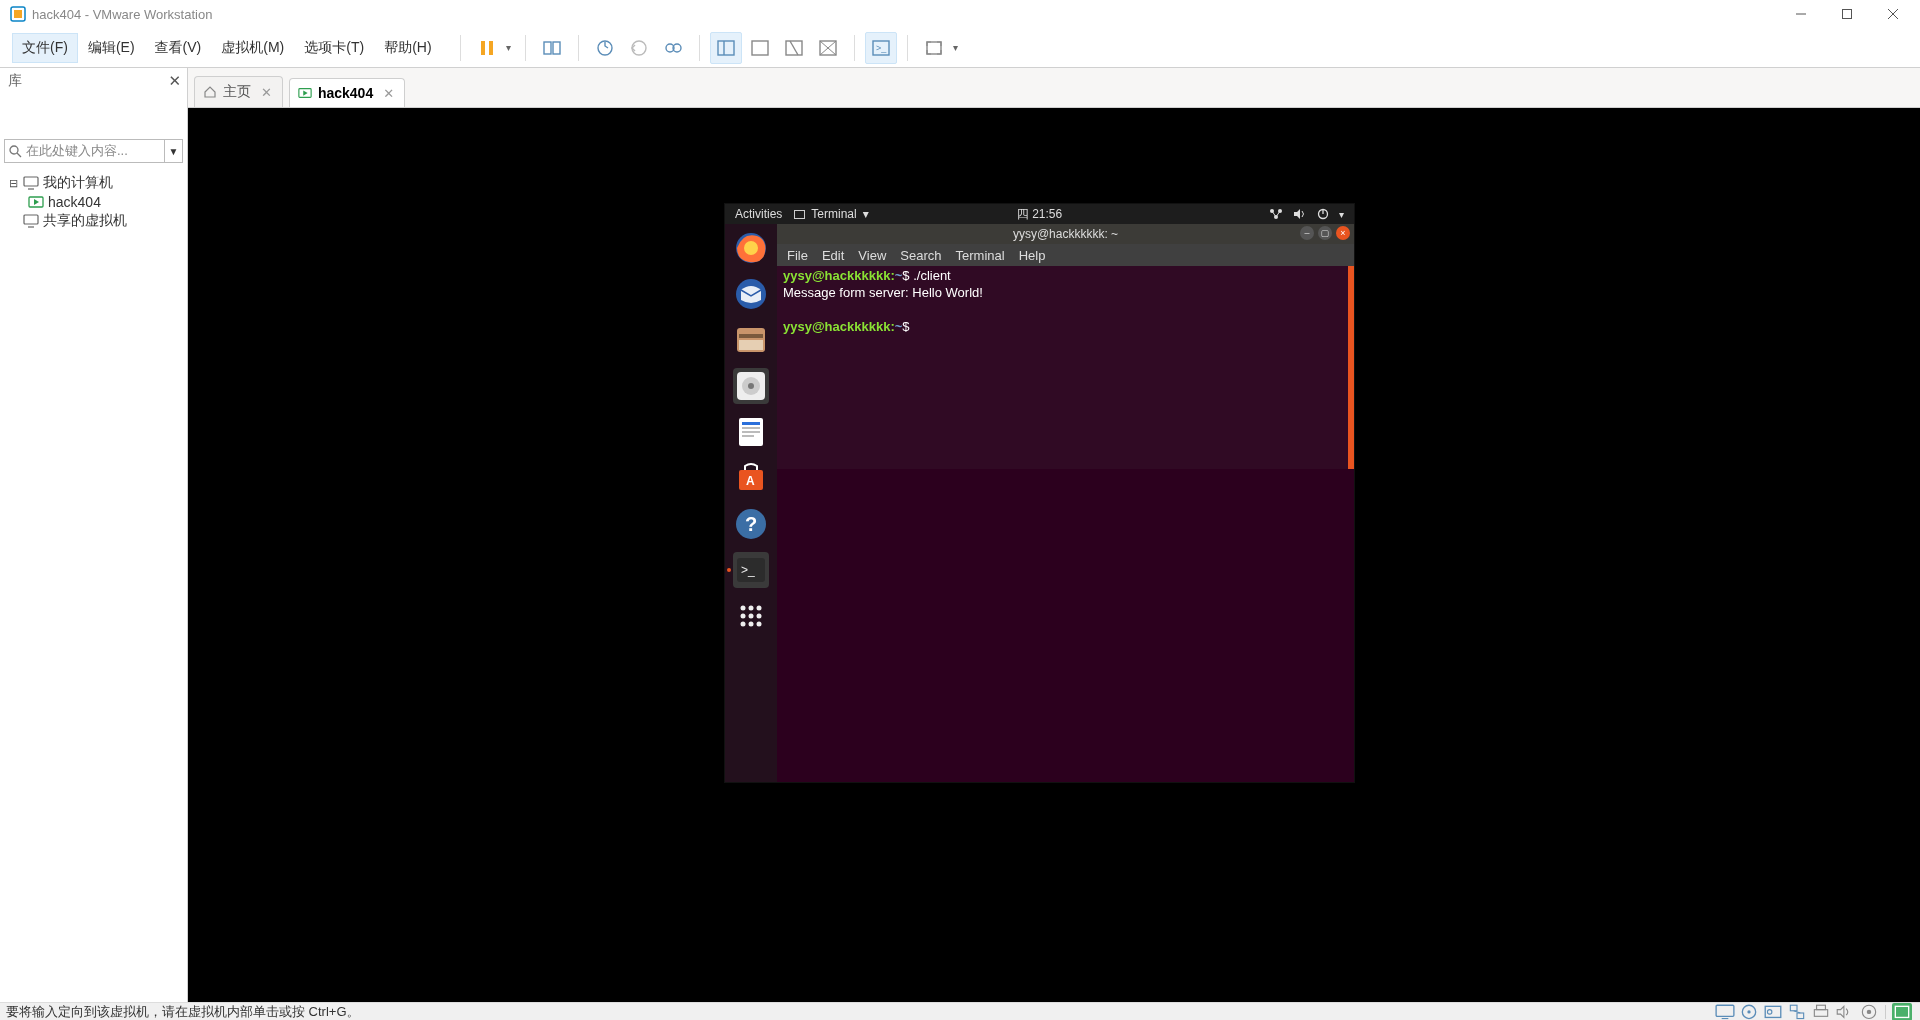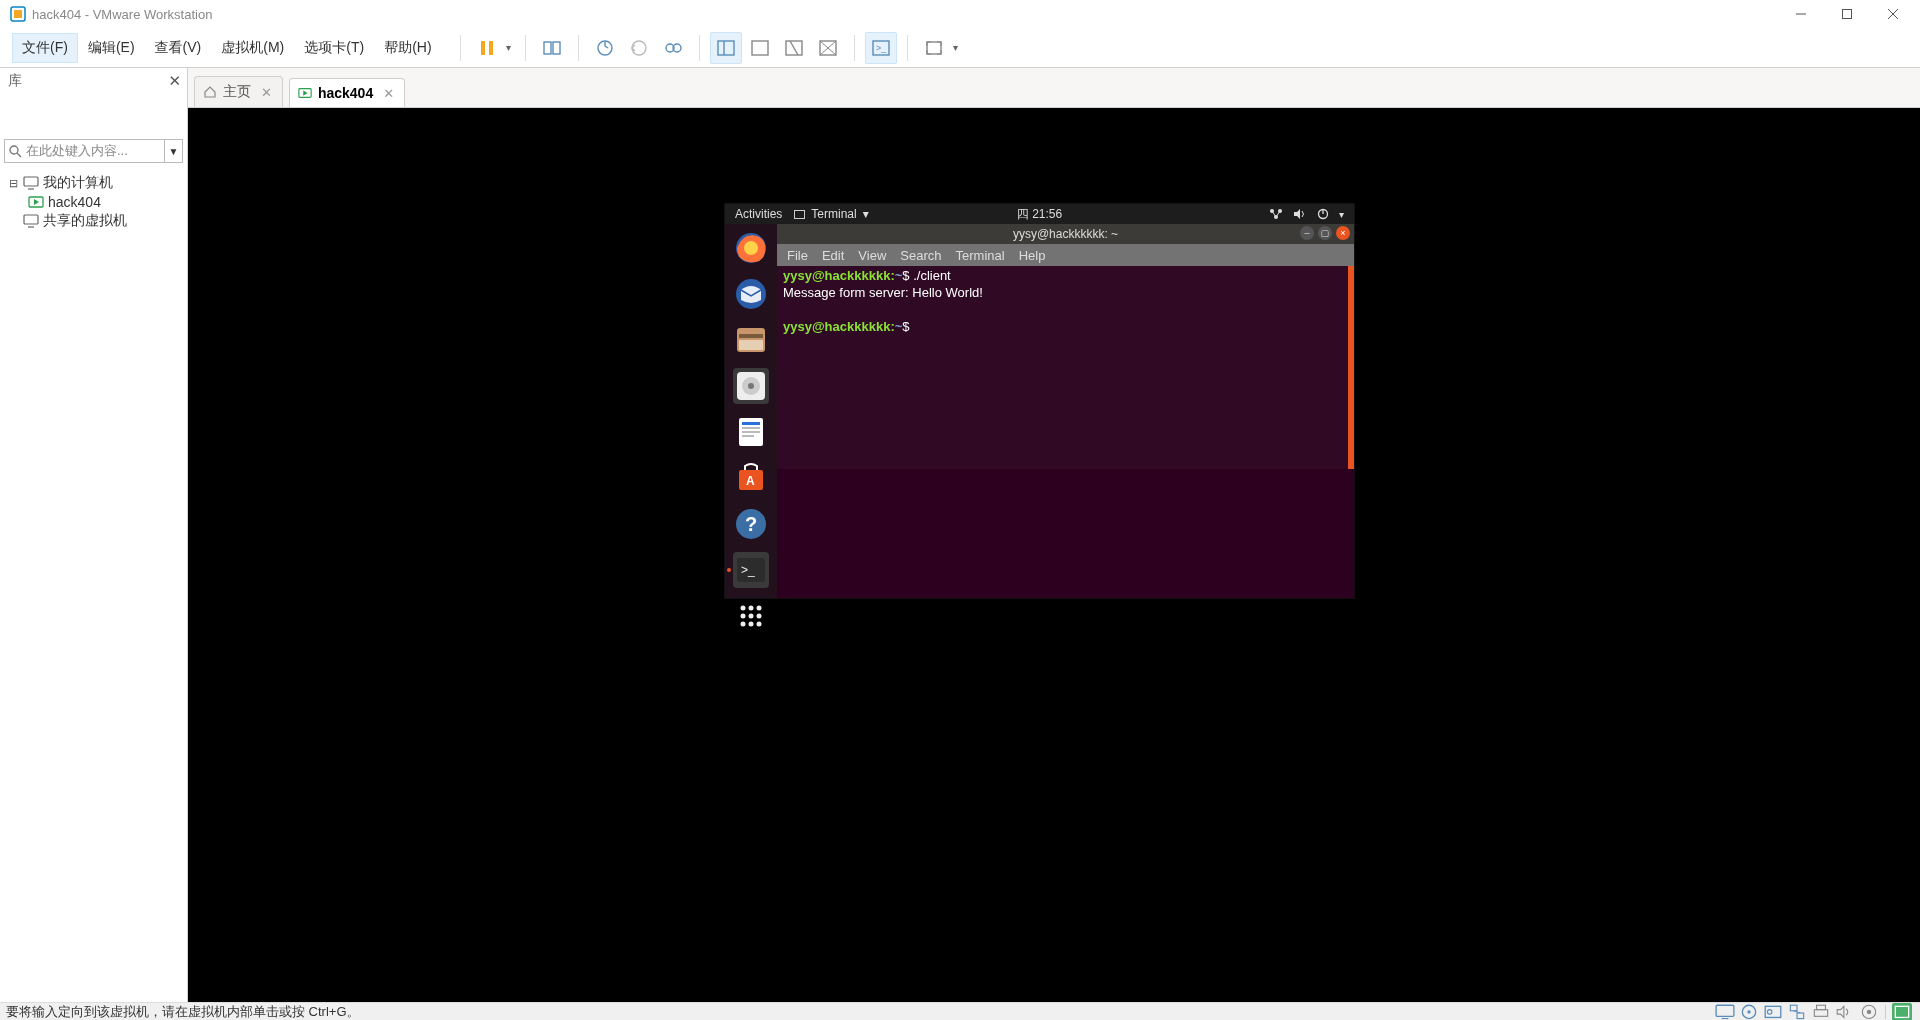--- a/index.html
+++ b/index.html
@@ -45,39 +45,39 @@
 
 
 .content { flex: 1; display: flex; flex-direction: column; background: #f7f6f5; }
 .tabs-row { height: 40px; display: flex; align-items: flex-end; padding: 6px 6px 0 6px; gap: 6px; background:#f7f6f5; border-bottom:1px solid #d0d0d0;}
 .tab { display:flex; align-items:center; gap:6px; padding:6px 10px 6px 8px; border:1px solid #cfcfcf; border-bottom:none; background:#f3f2f1; border-radius:4px 4px 0 0; font-size:14px; color:#555;}
 .tab.active { background:#fff; color:#000;}
 .tab .tx { color:#999; font-size:13px; margin-left:4px;}
 .vm-view { flex:1; background:#000; position:relative; }
 
 
-.guest { position:absolute; left:537px; top:96px; width:629px; height:394px; background:#2c001e; font-family: Ubuntu, "Segoe UI", sans-serif; box-shadow: 0 0 0 1px #111;}
+.guest { position:absolute; left:537px; top:96px; width:629px; height:578px; background:#2c001e; font-family: Ubuntu, "Segoe UI", sans-serif; box-shadow: 0 0 0 1px #111;}
 .gnome-top { height:20px; background:#1d1d1d; color:#ddd; display:flex; align-items:center; font-size:12px; padding:0 10px; gap:12px;}
 .gnome-top .mid { position:absolute; left:50%; transform:translateX(-50%); display:flex; align-items:center; gap:4px;}
 .gnome-top .right { margin-left:auto; display:flex; align-items:center; gap:10px;}
 .gnome-top .tlabel { display:flex; align-items:center; gap:6px;}
 .gnome-top .tlabel .box{ width:11px;height:9px;border:1px solid #ccc;}
 
 .dock { position:absolute; left:0; top:20px; bottom:0; width:52px; background: rgba(30,30,30,0.55); display:flex; flex-direction:column; align-items:center; padding-top:6px; gap:10px;}
 .dock-ic { width:36px; height:36px; border-radius:4px; display:flex; align-items:center; justify-content:center; position:relative;}
 .dock-ic.running::before{content:"";position:absolute;left:-6px;top:50%;width:4px;height:4px;background:#e95420;border-radius:50%;transform:translateY(-50%);}
 .dock-ic.sel{ background:#3a3a3a; }
 .tooltip { position:absolute; left:60px; top:188px; background:#2c2c2c; color:#eee; font-size:12px; padding:4px 10px; border-radius:3px; border:1px solid #555;}
 
 .term-win { position:absolute; left:52px; top:20px; right:0; height:245px; background:#300a24; color:#fff; font-family: "Ubuntu Mono","DejaVu Sans Mono",monospace; font-size:13px;}
 .term-title { height:20px; background:#3c3b37; display:flex; align-items:center; justify-content:center; color:#ddd; font-size:12px; position:relative;}
 .term-title .wbtns{position:absolute; right:4px; top:2px; display:flex; gap:4px;}
 .term-title .wb{width:14px;height:14px;border-radius:50%;background:#555;display:flex;align-items:center;justify-content:center;font-size:9px;color:#ddd;}
 .term-title .wb.close{background:#e95420;color:#fff;}
-.term-menu { height:22px; background:#737373; display:flex; align-items:center; gap:14px; padding:0 10px; color:#ddd; font-size:13px;}
+.term-menu { height:22px; background:#404040; display:flex; align-items:center; gap:14px; padding:0 10px; color:#ddd; font-size:13px;}
 .term-body { padding:2px 6px; line-height:1.3; }
 .term-body .pr { color:#8ae234; font-weight:bold;}
 .term-body .pp { color:#729fcf; font-weight:bold;}
 .term-body .tx { color:#fff;}
 .term-scroll{position:absolute;right:0;top:42px;bottom:0;width:6px;background:#e95420;}
 
 
 .statusbar { height:18px; background:#f0f0f0; border-top:1px solid #ddd; display:flex; align-items:center; font-size:13px; color:#333; padding:0 6px;}
 .statusbar .spacer{flex:1;}
 .sb-ic { width:20px; height:18px; display:flex; align-items:center; justify-content:center; margin:0 2px;}

